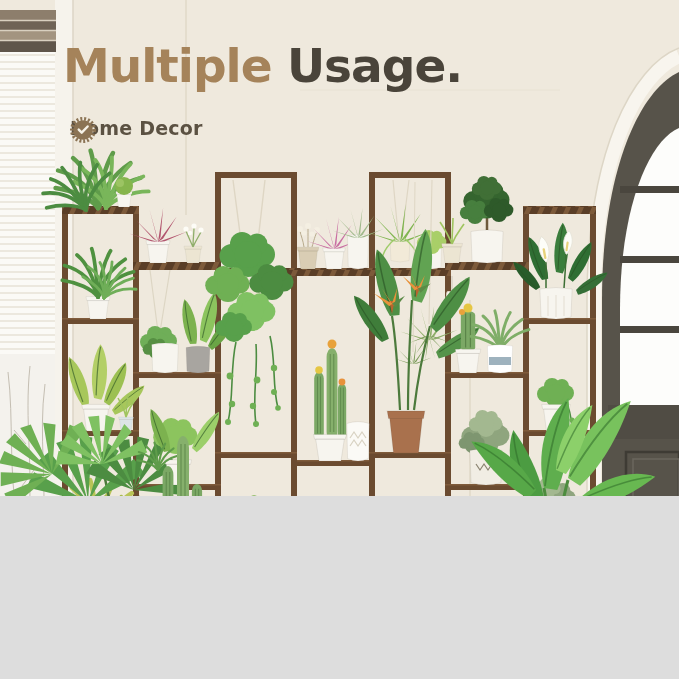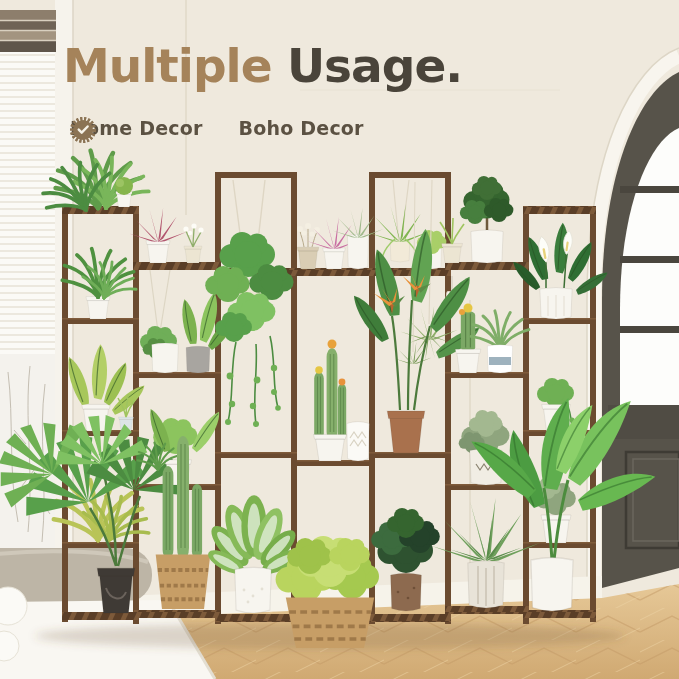--- a/index.html
+++ b/index.html
@@ -1,16 +1,16 @@
 <!DOCTYPE html>
 <html style="--headline-highlight: #a5835a; --headline-dark: #4a443a; --badge: #8b7354; --badge-check: #f6f2e8; --badge-text: #5b5142; --wall: #efe9dd; --wood: #6b4b30; --wood-dark: #5a3e27; --wood-light: #7d5a3a; --floor-light: #e6c897; --floor-dark: #d0a972; --door: #57534a; --white-pot: #f7f5ef; --terracotta: #a9714d; --basket: #c79e66; --leaf-bright: #6fb054; --leaf-deep: #2f6e33;"><head>
 <meta charset="utf-8">
 <style>
   html,body{margin:0;padding:0;background:#ddd;}
-  .stage{position:relative;width:679px;height:679px;overflow:hidden;
+  .stage{position:relative;width:679px;height:496px;overflow:hidden;
          font-family:"DejaVu Sans","Liberation Sans",sans-serif;background:var(--wall,#efe9dd);}
   .stage svg{position:absolute;left:0;top:0;}
   .wood{fill:var(--wood,#6b4b30);}
   .wood-dark{fill:var(--wood-dark,#5a3e27);}
   .headline{position:absolute;left:63px;top:38px;font-size:47px;font-weight:bold;
             letter-spacing:-1px;white-space:nowrap;}
   .headline .hl{color:var(--headline-highlight,#a5835a);}
   .headline .rest{color:var(--headline-dark,#4a443a);}
   .badges{position:absolute;left:70px;top:117px;display:flex;gap:36px;align-items:center;}
   .badge{display:flex;align-items:center;gap:9px;}
@@ -517,22 +517,14 @@
 </div>
 <div class="badges">
   <div class="badge">
     <svg width="26" height="26" viewBox="-14 -14 28 28">
       <circle r="10.5" fill="var(--badge,#8b7354)"></circle>
       <circle r="12" fill="none" stroke="var(--badge,#8b7354)" stroke-width="4" stroke-dasharray="2.1 2"></circle>
       <path d="M-4.6,-0.4 L-1.4,2.8 L5,-3.8" stroke="var(--badge-check,#f6f2e8)" stroke-width="2.6" fill="none" stroke-linecap="round" stroke-linejoin="round"></path>
     </svg>
     <span class="lbl">Home Decor</span>
   </div>
-  <div class="badge">
-    <svg width="26" height="26" viewBox="-14 -14 28 28">
-      <circle r="10.5" fill="var(--badge,#8b7354)"></circle>
-      <circle r="12" fill="none" stroke="var(--badge,#8b7354)" stroke-width="4" stroke-dasharray="2.1 2"></circle>
-      <path d="M-4.6,-0.4 L-1.4,2.8 L5,-3.8" stroke="var(--badge-check,#f6f2e8)" stroke-width="2.6" fill="none" stroke-linecap="round" stroke-linejoin="round"></path>
-    </svg>
-    <span class="lbl">Boho Decor</span>
-  </div>
 </div>
 </div>
 
 </body></html>

